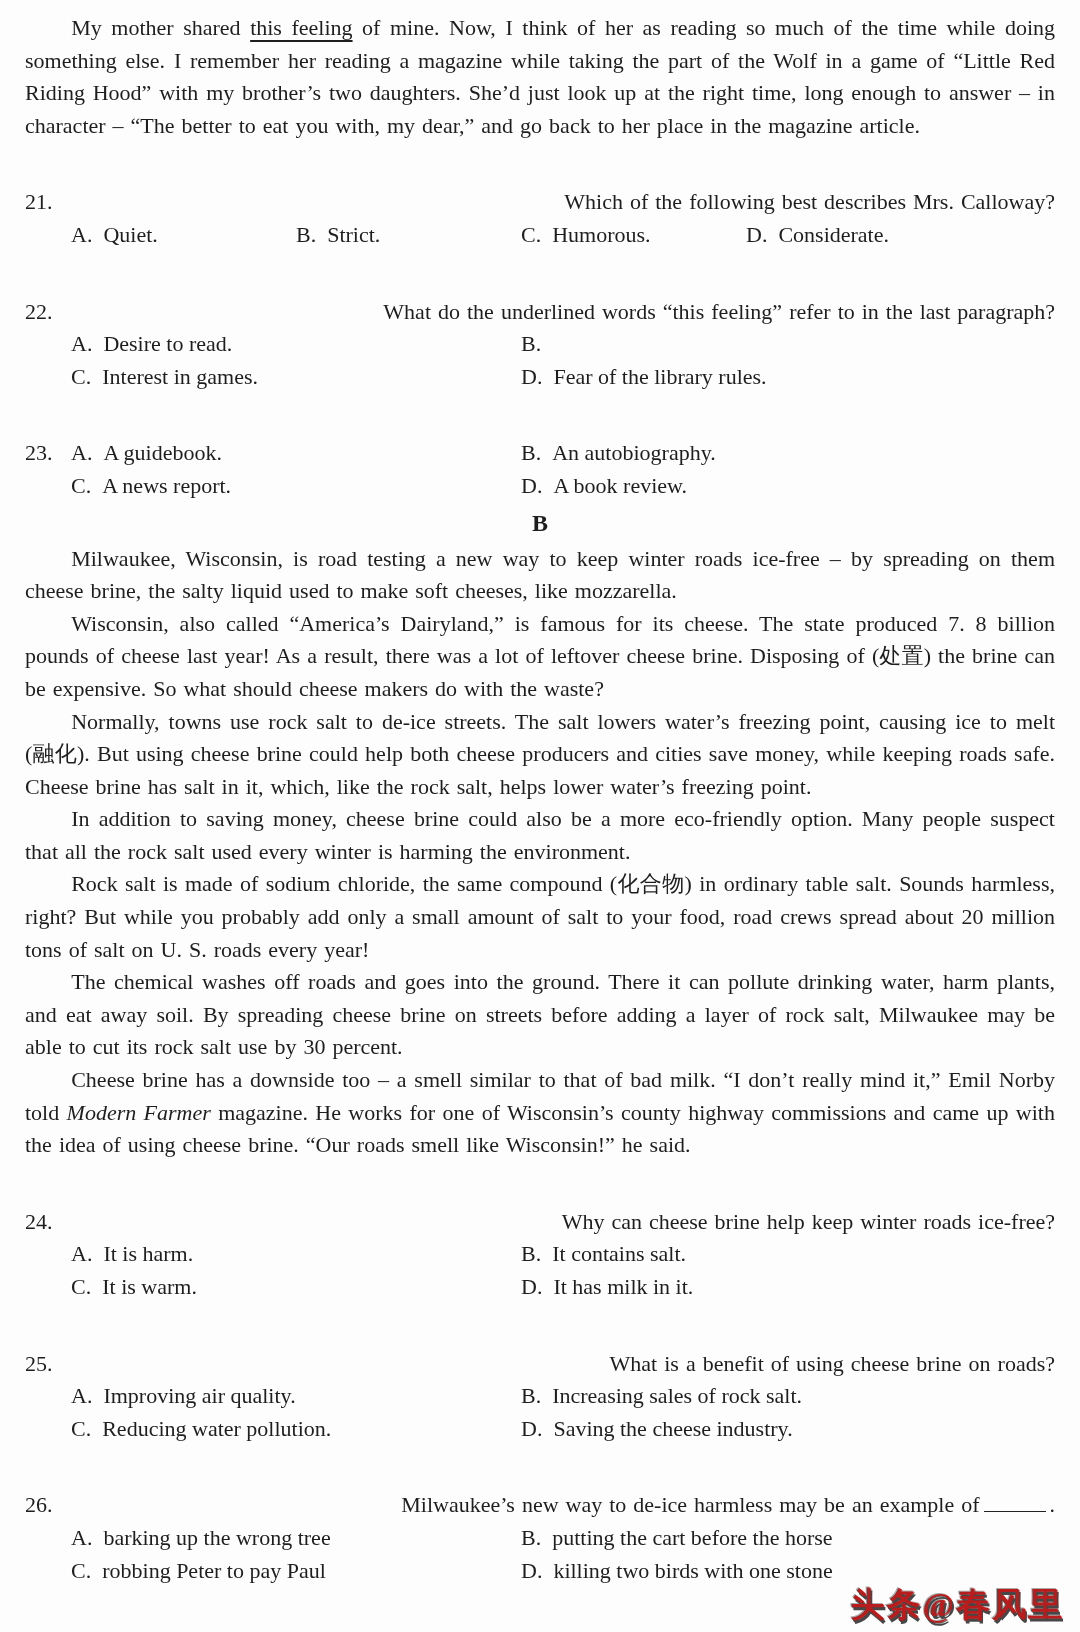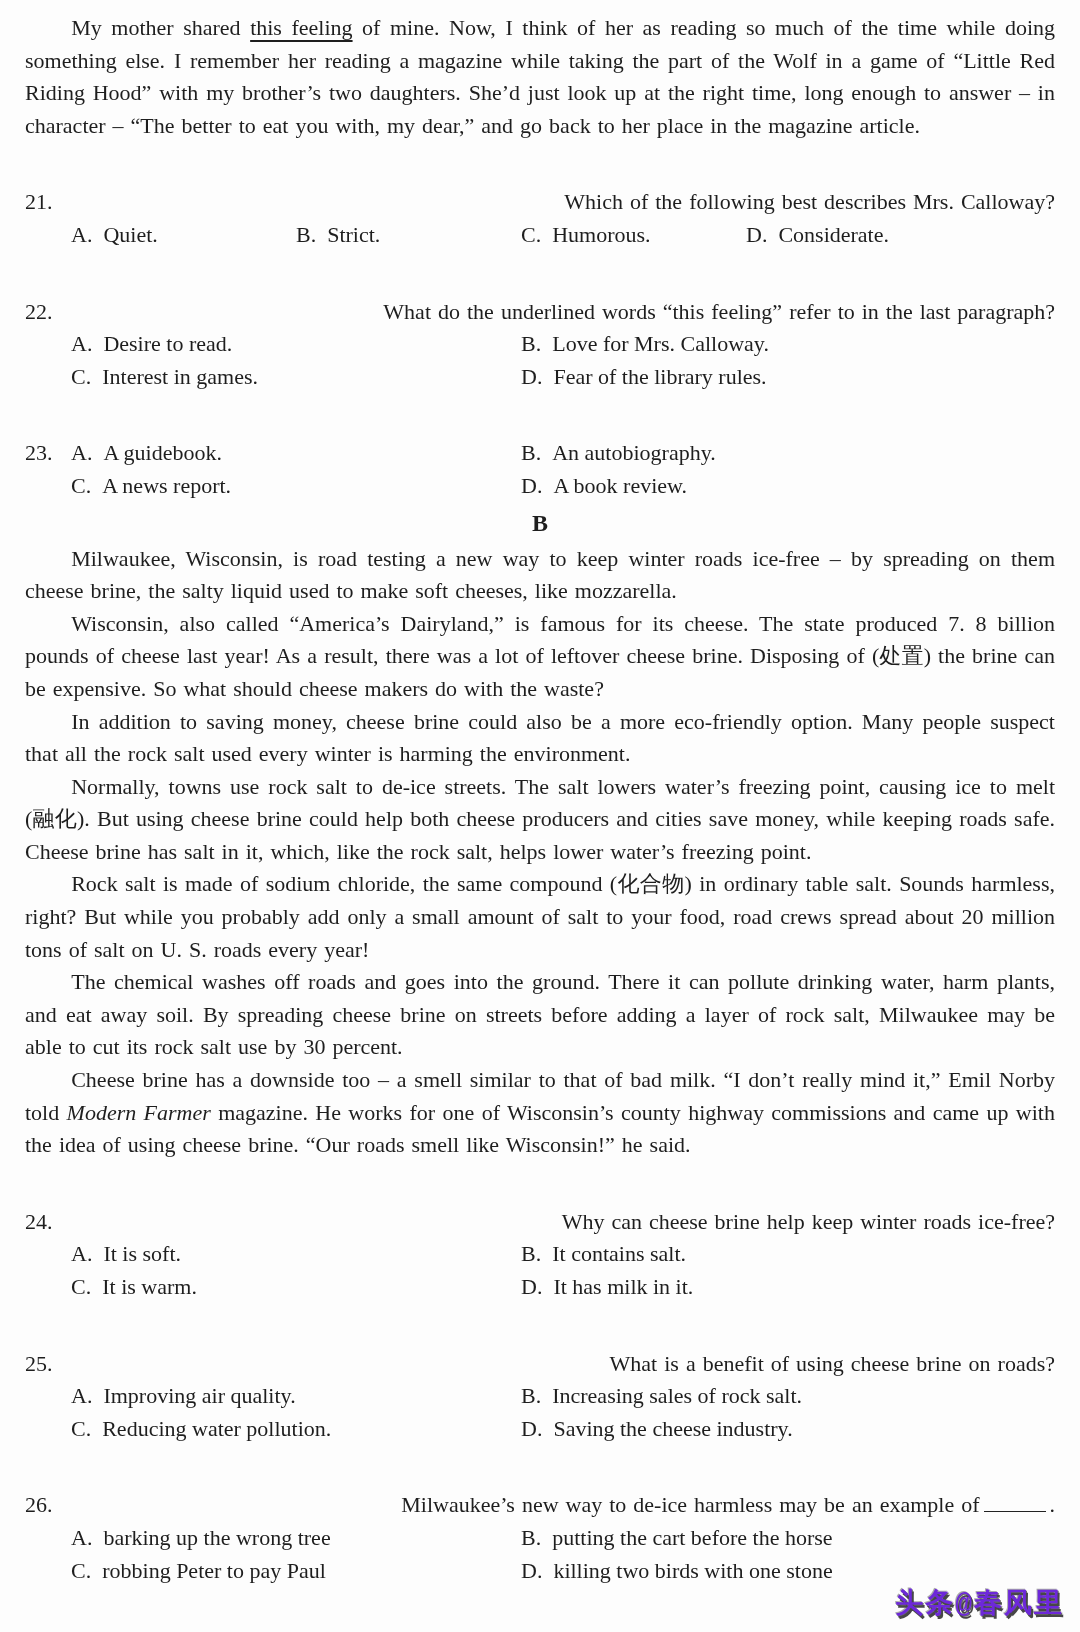--- a/index.html
+++ b/index.html
@@ -21,23 +21,23 @@
   .opt-label{margin-right:11px;flex:none;}
   .row4 .opt{width:225px;}
   .row4 .opt:last-child{width:auto;}
   .row2 .opt:first-child{width:450px;}
   .row2 .opt:last-child{flex:1;}
   .section-head{text-align:center;font-weight:bold;font-size:24px;line-height:36px;margin:2px 0 2px 0;}
   .blank{display:inline-block;width:62px;border-bottom:1.6px solid #222;height:2px;vertical-align:baseline;margin:0 4px;}
   .footer{ text-align:center;margin-top:44px;letter-spacing:2px;}
   .watermark{
     position:absolute;right:16px;bottom:10px;
-    font-family:Liberation Mono, monospace;
-    font-weight:bold;font-size:28px;letter-spacing:2px;
-    color:#6d28d9;
+    font-family:Liberation Serif, serif;
+    font-weight:bold;font-size:34px;letter-spacing:2px;
+    color:#b91c1c;
     text-shadow:2px 3px 0 #474747,-1px -1px 0 #ababab,1px 1px 0 #6b6b6b;
   }
 </style>
 </head>
 <body>
 
 <div class="page">
 
   <p class="para"><span>My mother shared </span><span class="ul-phrase">this feeling</span><span> of mine. Now, I think of her as reading so much of the time while doing something else. I remember her reading a magazine while taking the part of the Wolf in a game of “Little Red Riding Hood” with my brother’s two daughters. She’d just look up at the right time, long enough to answer – in character – “The better to eat you with, my dear,” and go back to her place in the magazine article.</span></p>
 
@@ -67,21 +67,20 @@
   <div class="question">
     <span class="qnum">22.</span>
     <div class="stem">What do the underlined words “this feeling” refer to in the last paragraph?</div>
     <div class="optrow row2">
       <span class="opt">
           <span class="opt-label">A.</span>
           <span>Desire to read.</span>
         </span>
       <span class="opt">
           <span class="opt-label">B.</span>
-          <span>Love for Mrs. Calloway.</span>
         </span>
     </div>
     <div class="optrow row2">
       <span class="opt">
           <span class="opt-label">C.</span>
           <span>Interest in games.</span>
         </span>
       <span class="opt">
           <span class="opt-label">D.</span>
           <span>Fear of the library rules.</span>
@@ -110,33 +109,33 @@
           <span class="opt-label">D.</span>
           <span>A book review.</span>
         </span>
     </div>
   </div>
 
   <div class="section-head">B</div>
 
   <p class="para">Milwaukee, Wisconsin, is road testing a new way to keep winter roads ice-free – by spreading on them cheese brine, the salty liquid used to make soft cheeses, like mozzarella.</p>
   <p class="para">Wisconsin, also called “America’s Dairyland,” is famous for its cheese. The state produced 7. 8 billion pounds of cheese last year! As a result, there was a lot of leftover cheese brine. Disposing of (处置) the brine can be expensive. So what should cheese makers do with the waste?</p>
+  <p class="para">Normally, towns use rock salt to de-ice streets. The salt lowers water’s freezing point, causing ice to melt (融化). But using cheese brine could help both cheese producers and cities save money, while keeping roads safe. Cheese brine has salt in it, which, like the rock salt, helps lower water’s freezing point.</p>
   <p class="para">In addition to saving money, cheese brine could also be a more eco-friendly option. Many people suspect that all the rock salt used every winter is harming the environment.</p>
-  <p class="para">Normally, towns use rock salt to de-ice streets. The salt lowers water’s freezing point, causing ice to melt (融化). But using cheese brine could help both cheese producers and cities save money, while keeping roads safe. Cheese brine has salt in it, which, like the rock salt, helps lower water’s freezing point.</p>
   <p class="para">Rock salt is made of sodium chloride, the same compound (化合物) in ordinary table salt. Sounds harmless, right? But while you probably add only a small amount of salt to your food, road crews spread about 20 million tons of salt on U. S. roads every year!</p>
   <p class="para">The chemical washes off roads and goes into the ground. There it can pollute drinking water, harm plants, and eat away soil. By spreading cheese brine on streets before adding a layer of rock salt, Milwaukee may be able to cut its rock salt use by 30 percent.</p>
   <p class="para"><span>Cheese brine has a downside too – a smell similar to that of bad milk. “I don’t really mind it,” Emil Norby told </span><span class="italic">Modern Farmer</span><span> magazine. He works for one of Wisconsin’s county highway commissions and came up with the idea of using cheese brine. “Our roads smell like Wisconsin!” he said.</span></p>
 
   <div class="question">
     <span class="qnum">24.</span>
     <div class="stem">Why can cheese brine help keep winter roads ice-free?</div>
     <div class="optrow row2">
       <span class="opt">
           <span class="opt-label">A.</span>
-          <span>It is soft.</span>
+          <span>It is harm.</span>
         </span>
       <span class="opt">
           <span class="opt-label">B.</span>
           <span>It contains salt.</span>
         </span>
     </div>
     <div class="optrow row2">
       <span class="opt">
           <span class="opt-label">C.</span>
           <span>It is warm.</span>

